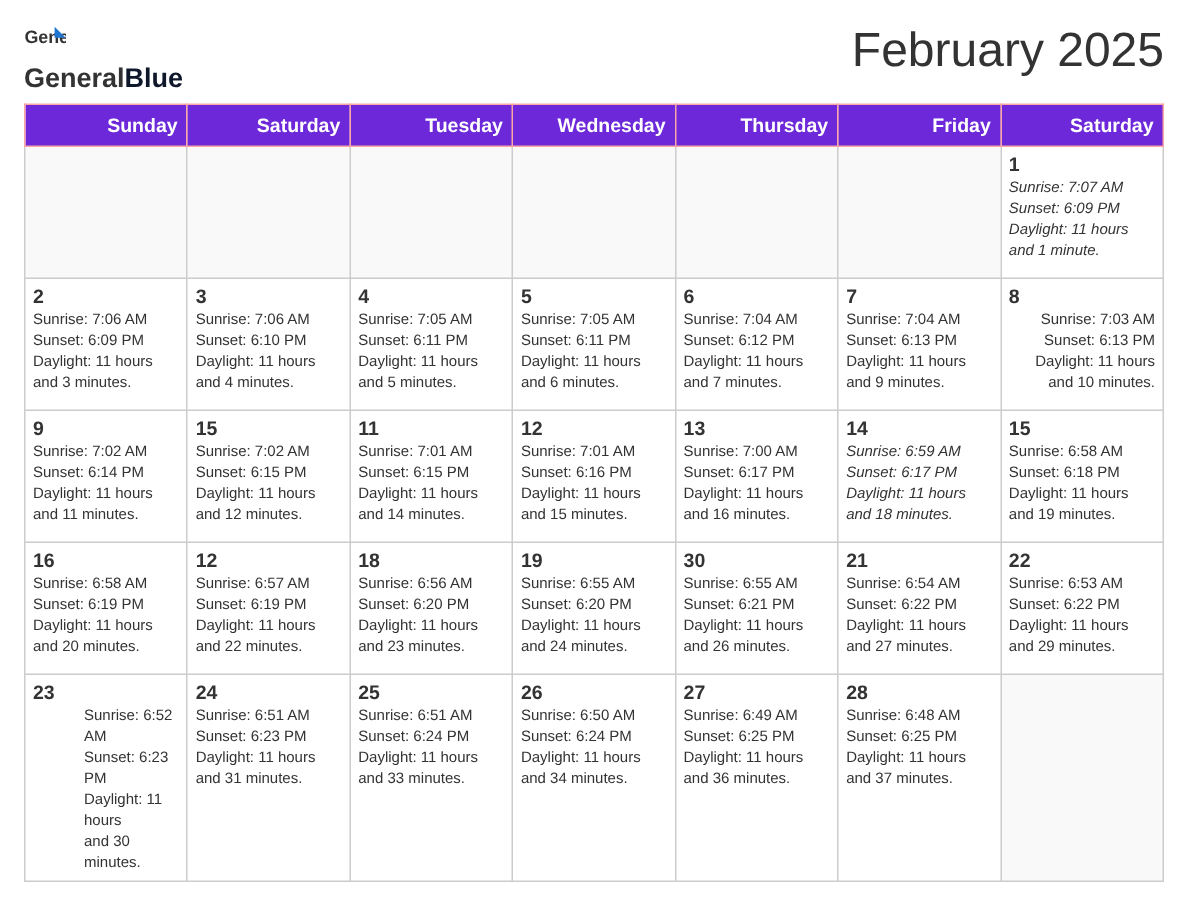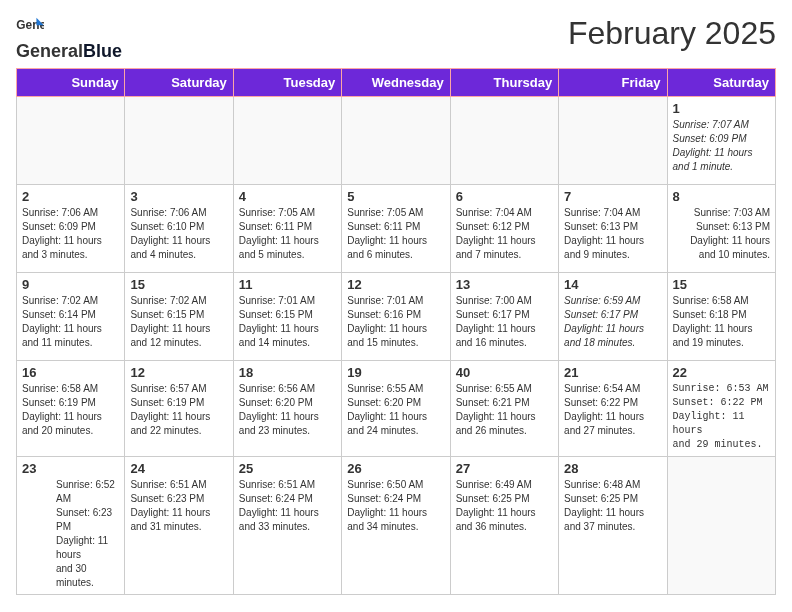--- a/index.html
+++ b/index.html
@@ -261,36 +261,36 @@
 and 23 minutes.</div>
         </td>
         <td>
           <span class="day-num">19</span>
           <div class="day-info" style="white-space: pre-line;">Sunrise: 6:55 AM
 Sunset: 6:20 PM
 Daylight: 11 hours
 and 24 minutes.</div>
         </td>
         <td>
-          <span class="day-num">40</span>
+          <span class="day-num">30</span>
           <div class="day-info" style="white-space: pre-line;">Sunrise: 6:55 AM
 Sunset: 6:21 PM
 Daylight: 11 hours
 and 26 minutes.</div>
         </td>
         <td>
           <span class="day-num">21</span>
           <div class="day-info" style="white-space: pre-line;">Sunrise: 6:54 AM
 Sunset: 6:22 PM
 Daylight: 11 hours
 and 27 minutes.</div>
         </td>
         <td>
           <span class="day-num">22</span>
-          <div class="day-info" style="white-space: pre-line; font-family: Liberation Mono, monospace;">Sunrise: 6:53 AM
+          <div class="day-info" style="white-space: pre-line;">Sunrise: 6:53 AM
 Sunset: 6:22 PM
 Daylight: 11 hours
 and 29 minutes.</div>
         </td>
       </tr>
       <tr class="week-row">
         <td>
           <span class="day-num">23</span>
           <div class="day-info" style="white-space: pre-line; margin-left: 34px;">Sunrise: 6:52 AM
 Sunset: 6:23 PM

